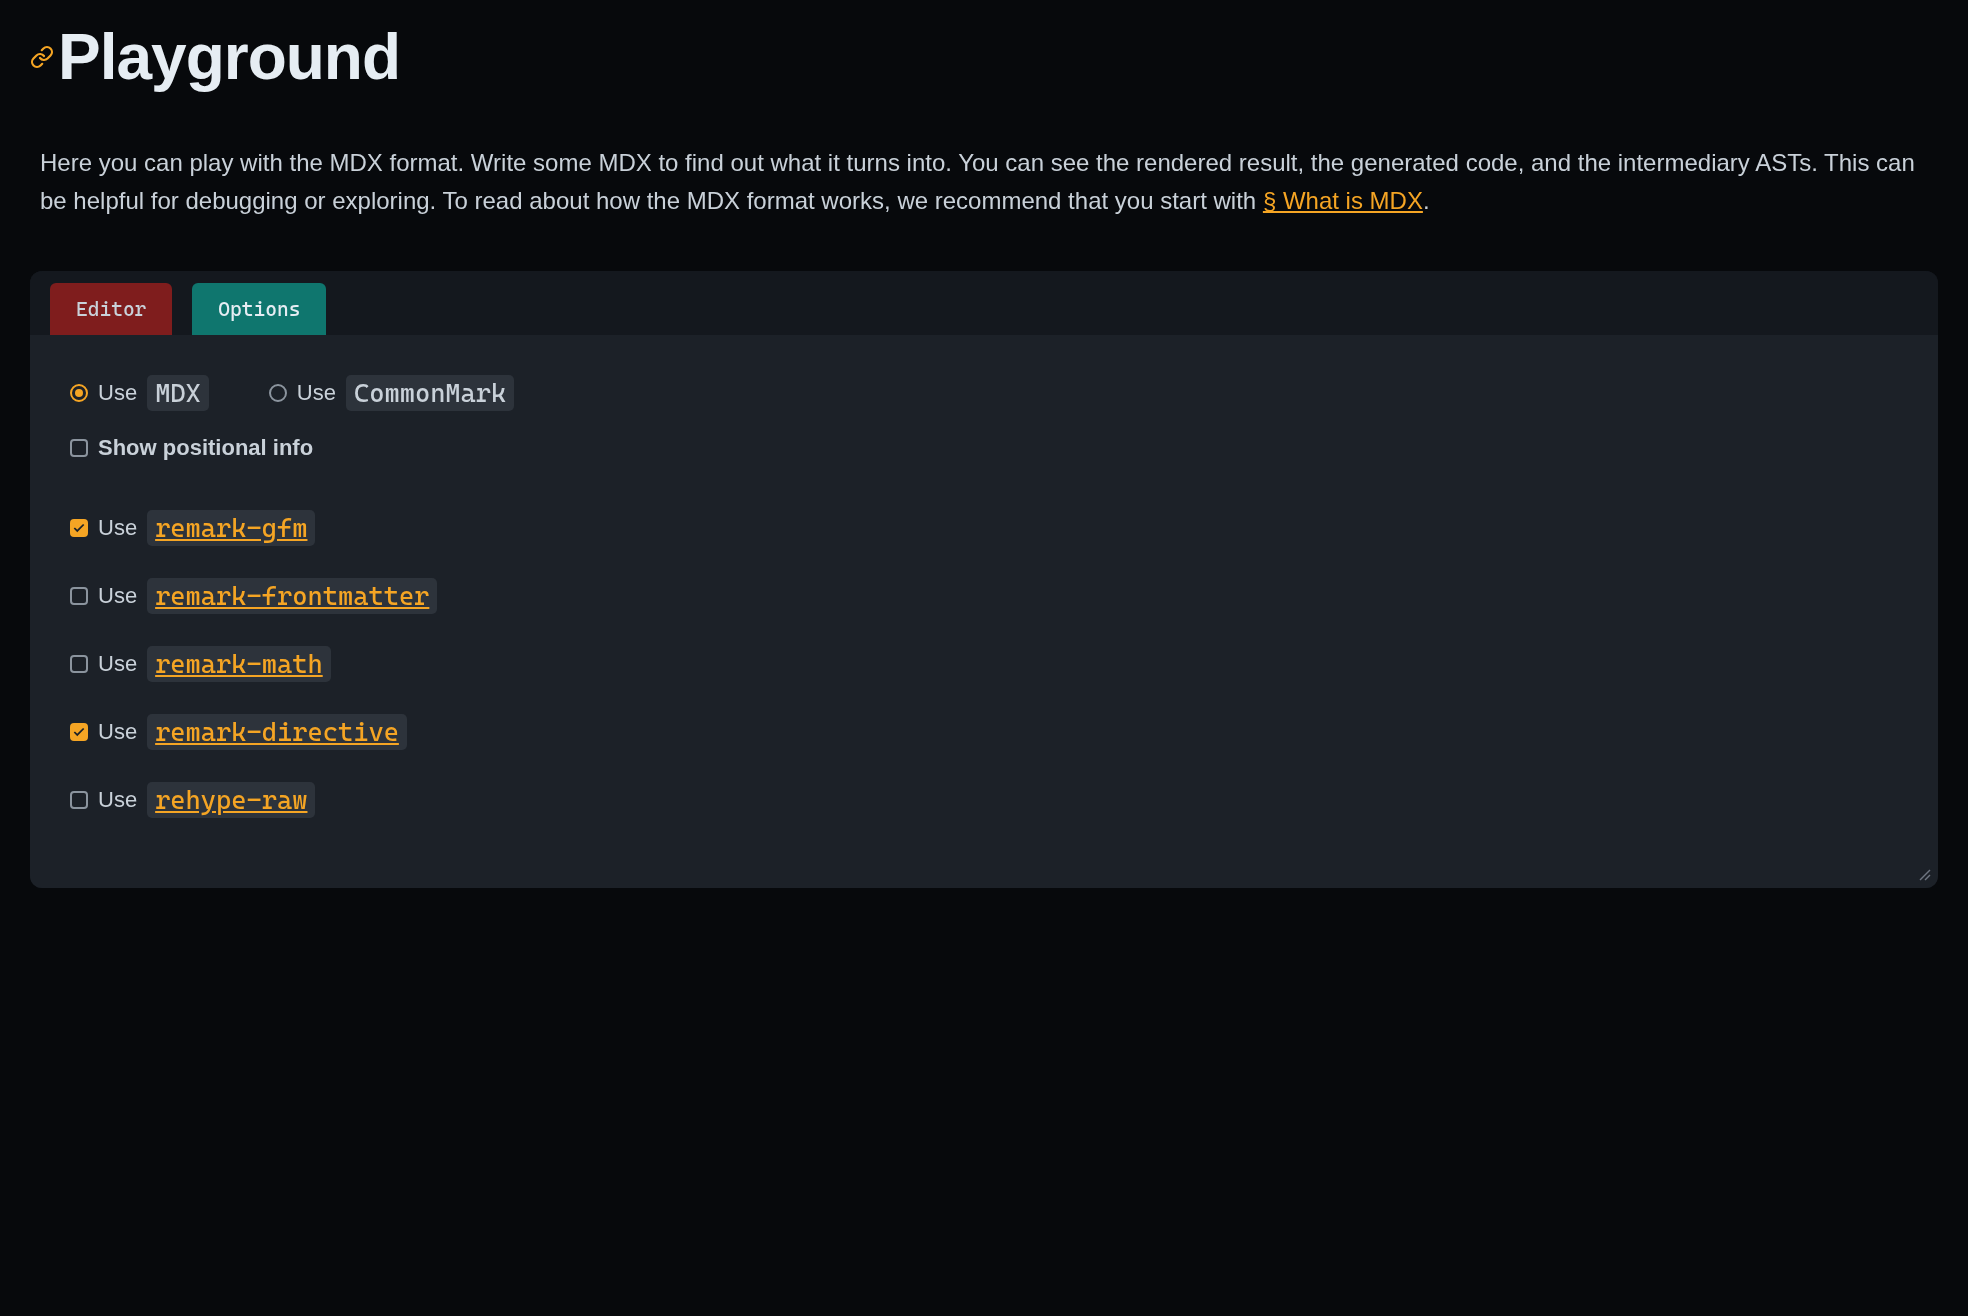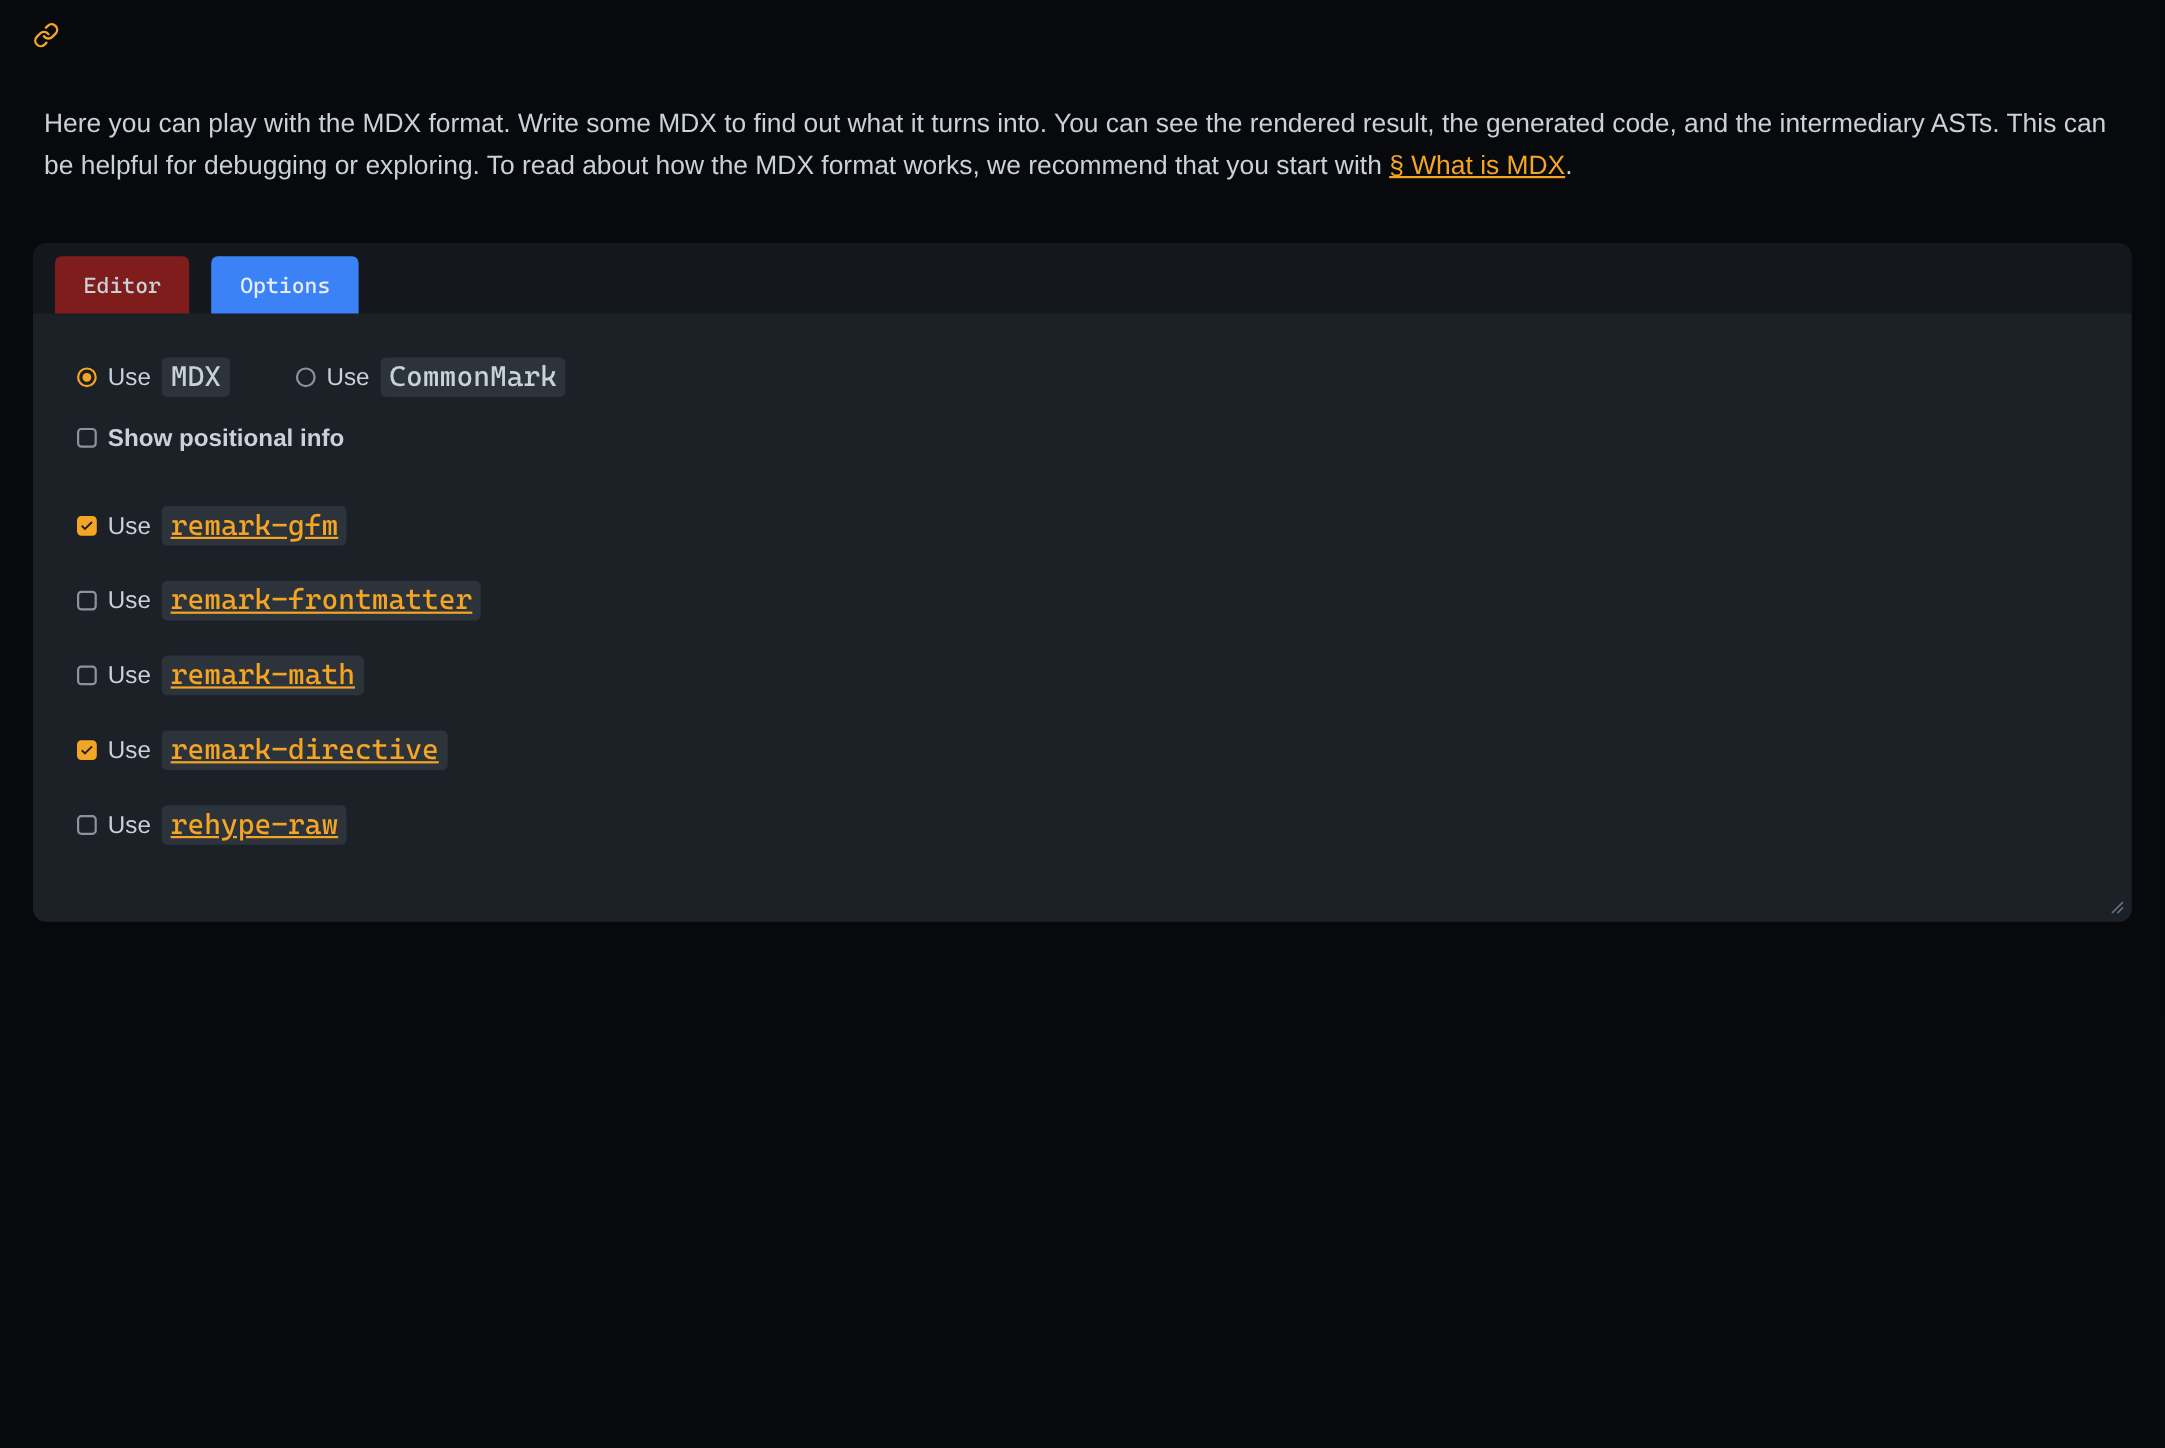--- a/index.html
+++ b/index.html
@@ -72,21 +72,21 @@
       padding: 14px 26px;
       font-size: 20px;
       font-family: ui-monospace, "SF Mono", "Cascadia Code", Menlo, Consolas, monospace;
       color: #c9d1d9;
       cursor: pointer;
       border-radius: 6px 6px 0 0;
       background: #0d1117;
     }
     
     .tab.active {
-      background: #3b82f6;
+      background: #0f766e;
       color: #e6edf3;
     }
     
     .tab:not(.active) {
       background: transparent;
     }
     
     .tab + .tab {
       margin-left: 20px;
     }
@@ -212,20 +212,21 @@
 </head>
 <body>
 
 <div class="page-header">
   <span class="link-icon">
     <svg viewBox="0 0 24 24" fill="none" stroke="currentColor" stroke-width="2.2" stroke-linecap="round" stroke-linejoin="round">
       <path d="M10 13a5 5 0 0 0 7.54.54l3-3a5 5 0 0 0-7.07-7.07l-1.72 1.71"></path>
       <path d="M14 11a5 5 0 0 0-7.54-.54l-3 3a5 5 0 0 0 7.07 7.07l1.71-1.71"></path>
     </svg>
   </span>
+  <h1>Playground</h1>
 </div>
 
 <p class="intro-text">
   <span>Here you can play with the MDX format. Write some MDX to find out what it turns into. You can see the rendered result, the generated code, and the intermediary ASTs. This can be helpful for debugging or exploring. To read about how the MDX format works, we recommend that you start with </span><a class="intro-link">§ What is MDX</a><span>.</span>
 </p>
 
 <div class="panel">
   <div class="tabs">
     <div class="tab">Editor</div>
     <div class="tab active">Options</div>

